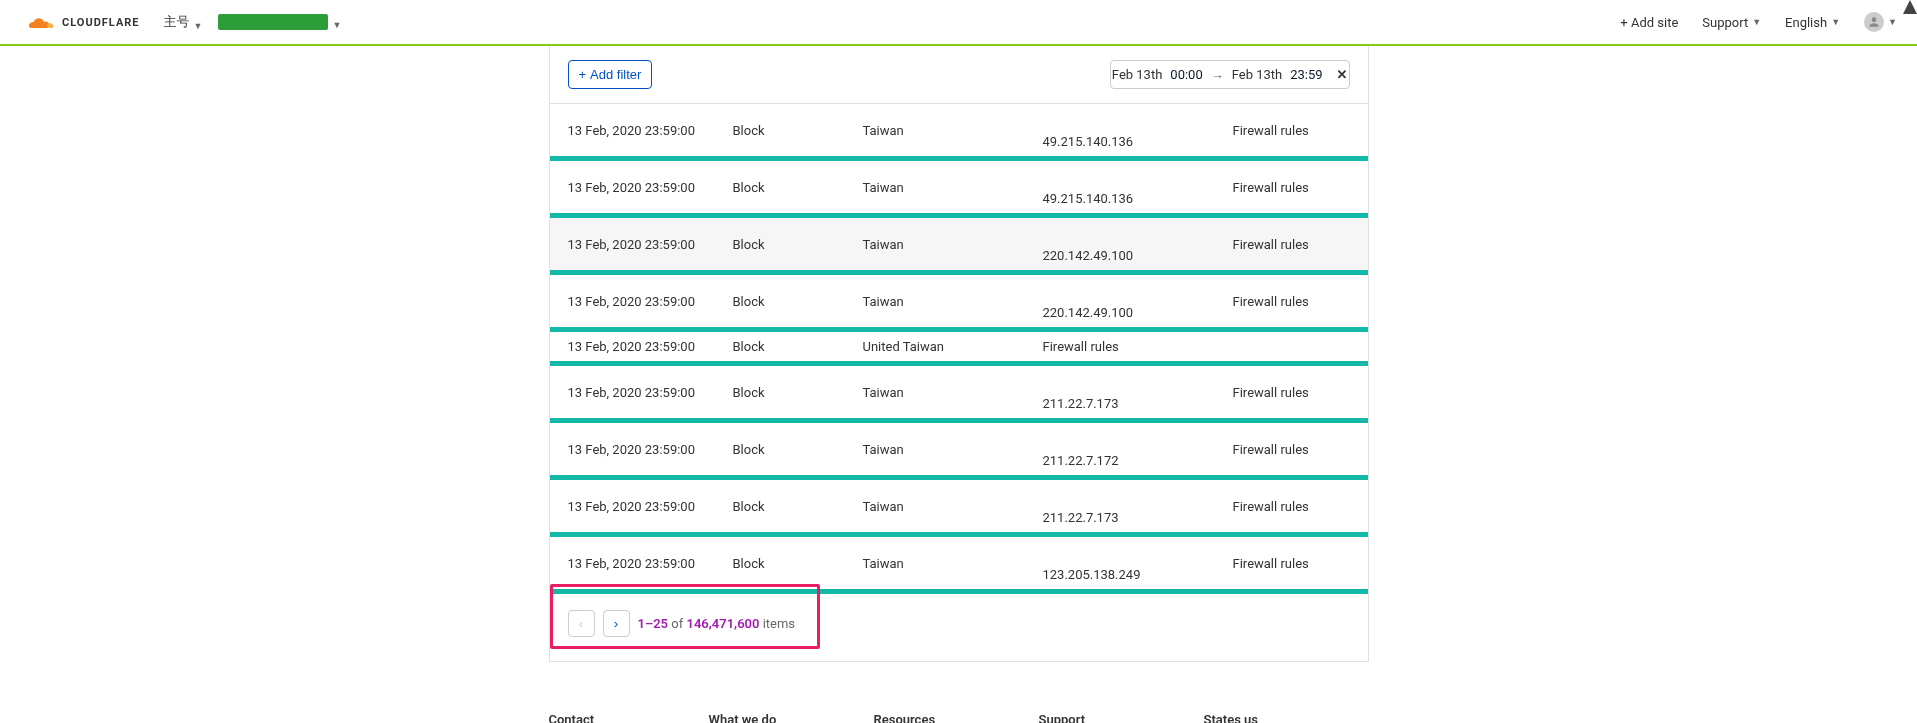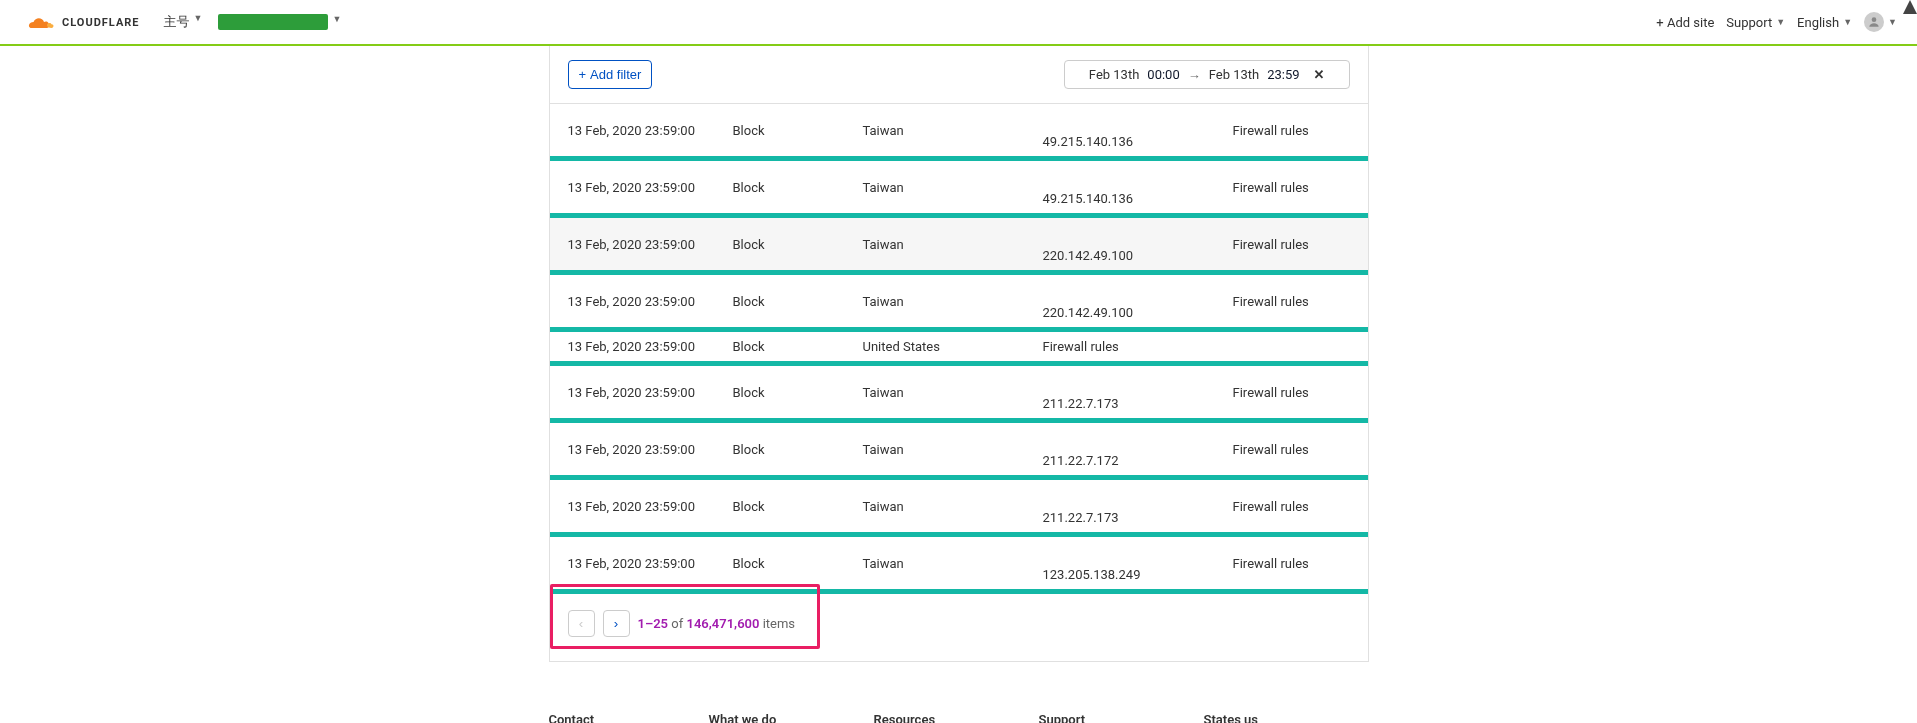--- a/index.html
+++ b/index.html
@@ -3,34 +3,34 @@
   <meta charset="utf-8">
   <style>
     * { margin: 0; padding: 0; box-sizing: border-box; }
     body { font-family: -apple-system, BlinkMacSystemFont, "Segoe UI", Roboto, sans-serif; background: #fff; color: #333; }
 
     .topnav { display: flex; align-items: center; padding: 8px 20px; border-bottom: 2px solid #84cc16; height: 46px; }
     .logo { display: flex; align-items: center; gap: 6px; margin-right: 24px; }
     .logo-icon { color: #f48120; width: 36px; height: 24px; }
     .logo-text { font-weight: 700; letter-spacing: 1px; font-size: 11px; color: #333; }
 
-    .nav-item { display: flex; align-items: flex-start; gap: 4px; margin-right: 16px; font-size: 13px; color: #333; cursor: pointer; }
+    .nav-item { display: flex; align-items: flex-end; gap: 4px; margin-right: 16px; font-size: 13px; color: #333; cursor: pointer; }
     .caret-down { font-size: 9px; color: #666; }
     .redacted { background: #2d9d3a; width: 110px; height: 16px; border-radius: 2px; }
 
-    .nav-right { margin-left: auto; display: flex; gap: 12px; font-size: 13px; }
+    .nav-right { margin-left: auto; display: flex; gap: 24px; font-size: 13px; }
     .nav-right-item { display: flex; align-items: center; gap: 4px; cursor: pointer; }
     .avatar-icon { width: 20px; height: 20px; border-radius: 50%; background: #ccc; display: flex; align-items: center; justify-content: center; }
 
     .panel-wrap { display: flex; justify-content: center; padding: 0 20px; }
     .panel { width: 820px; border: 1px solid #e0e0e0; border-top: none; margin-top: 0; }
 
     .filter-bar { display: flex; align-items: center; justify-content: space-between; padding: 14px 18px; border-bottom: 1px solid #e0e0e0; }
     .add-filter-btn { display: flex; align-items: center; gap: 4px; border: 1px solid #0051c3; color: #0051c3; background: #fff; border-radius: 4px; padding: 6px 10px; font-size: 13px; cursor: pointer; }
-    .date-picker { display: flex; align-items: center; gap: 8px; border: 1px solid #ccc; border-radius: 4px; padding: 6px 24px; font-size: 13px; background: #fff; cursor: pointer; }
+    .date-picker { display: flex; align-items: center; gap: 8px; border: 1px solid #ccc; border-radius: 4px; padding: 6px 1px; font-size: 13px; background: #fff; cursor: pointer; }
     .date-time { color: #0f172a; }
     .datepicker-arrow { color: #666; }
     .close-x { color: #333; font-weight: bold; margin-left: 6px; cursor: pointer; }
 
     .rows { }
     .row { display: flex; padding: 7px 18px; border-bottom: 5px solid #14b8a6; font-size: 13px; color: #333; align-items: center; }
     .row:nth-child(3) { background: #f6f6f6; }
     .col-date { width: 165px; }
     .col-action { width: 130px; }
     .col-country { width: 180px; }
@@ -138,21 +138,21 @@
         <div class="row">
           <div class="col-date">13 Feb, 2020 23:59:00</div>
           <div class="col-action">Block</div>
           <div class="col-country">Taiwan</div>
           <div class="col-ip">220.142.49.100</div>
           <div class="col-service">Firewall rules</div>
         </div>
         <div class="row">
           <div class="col-date">13 Feb, 2020 23:59:00</div>
           <div class="col-action">Block</div>
-          <div class="col-country">United States</div>
+          <div class="col-country">United Taiwan</div>
           <div class="col-service">Firewall rules</div>
         </div>
         <div class="row">
           <div class="col-date">13 Feb, 2020 23:59:00</div>
           <div class="col-action">Block</div>
           <div class="col-country">Taiwan</div>
           <div class="col-ip">211.22.7.173</div>
           <div class="col-service">Firewall rules</div>
         </div>
         <div class="row">

